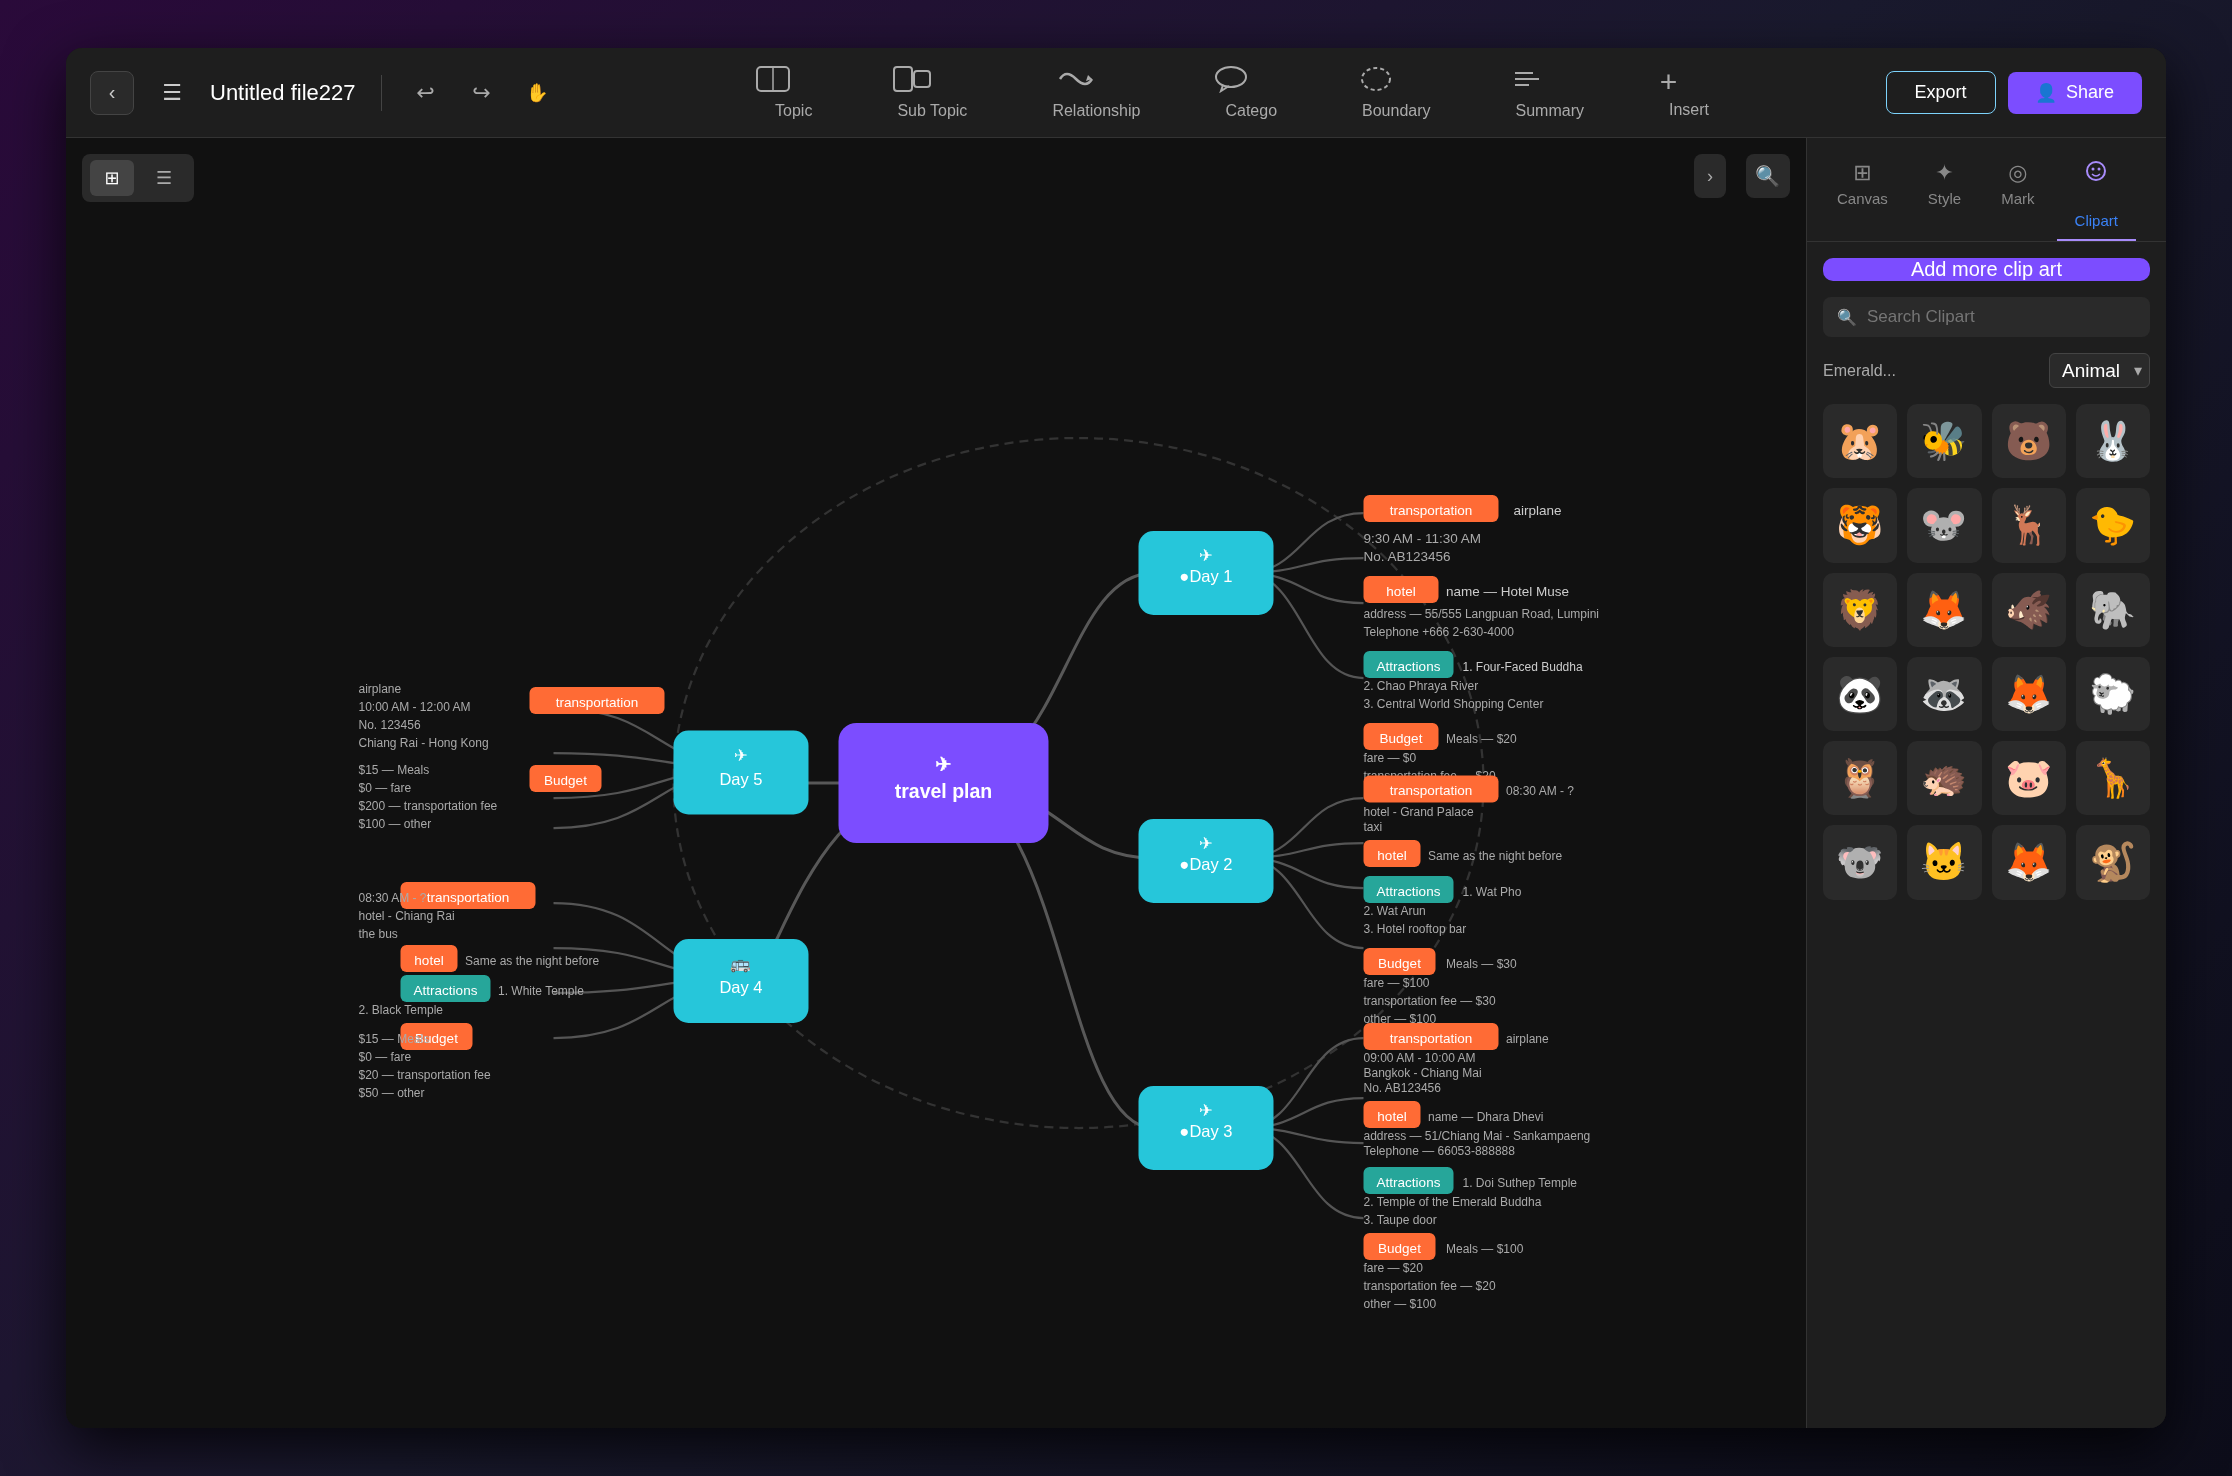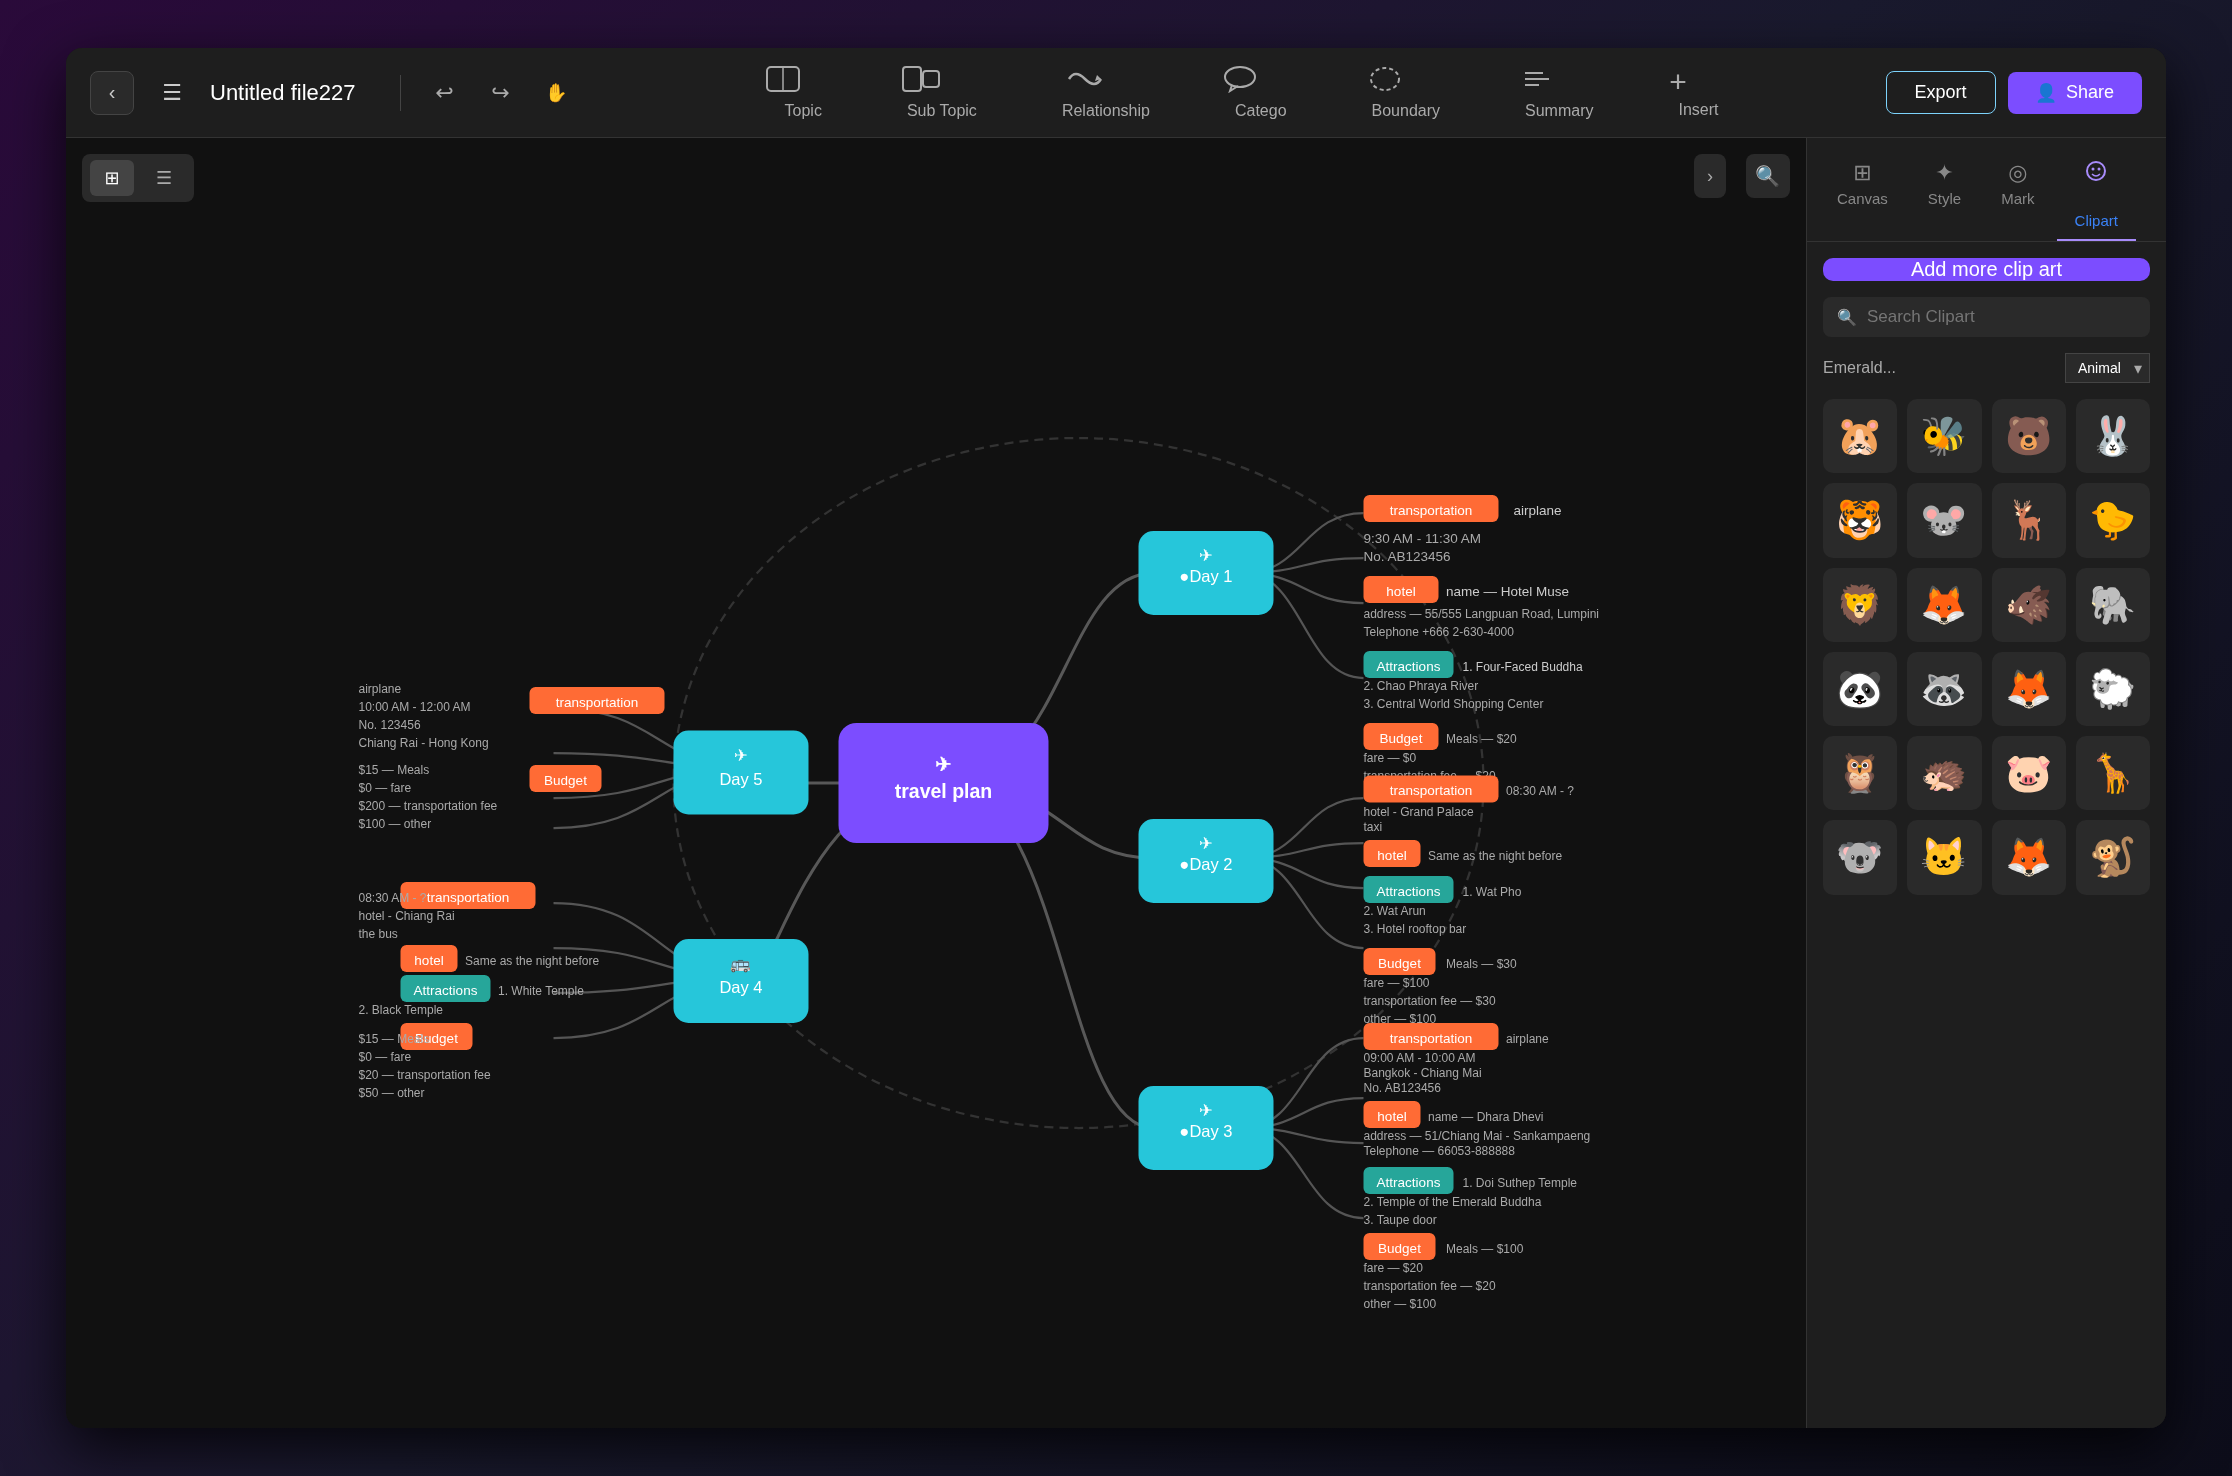--- a/index.html
+++ b/index.html
@@ -53,21 +53,21 @@
       width: 44px; height: 44px;
       display: flex; align-items: center; justify-content: center;
       cursor: pointer;
       color: #ccc;
       font-size: 22px;
     }
     .file-title {
       color: #fff;
       font-size: 22px;
       font-weight: 500;
-      margin-right: 20px;
+      margin-right: 1px;
     }
     .divider {
       width: 1px;
       height: 36px;
       background: #444;
       margin: 0 8px;
     }
     .undo-btn, .redo-btn {
       width: 40px; height: 40px;
       display: flex; align-items: center; justify-content: center;
@@ -261,23 +261,23 @@
       justify-content: space-between;
       margin-bottom: 16px;
     }
     .category-label {
       color: #aaa;
       font-size: 16px;
     }
     .category-select {
       background: #2a2a2a;
       border: 1px solid #444;
-      border-radius: 0;
+      border-radius: 6px;
       color: #fff;
-      font-size: 14px;
+      font-size: 19px;
       padding: 6px 12px;
       cursor: pointer;
       appearance: none;
       padding-right: 28px;
     }
     .category-wrapper {
       position: relative;
       display: flex;
       align-items: center;
     }

